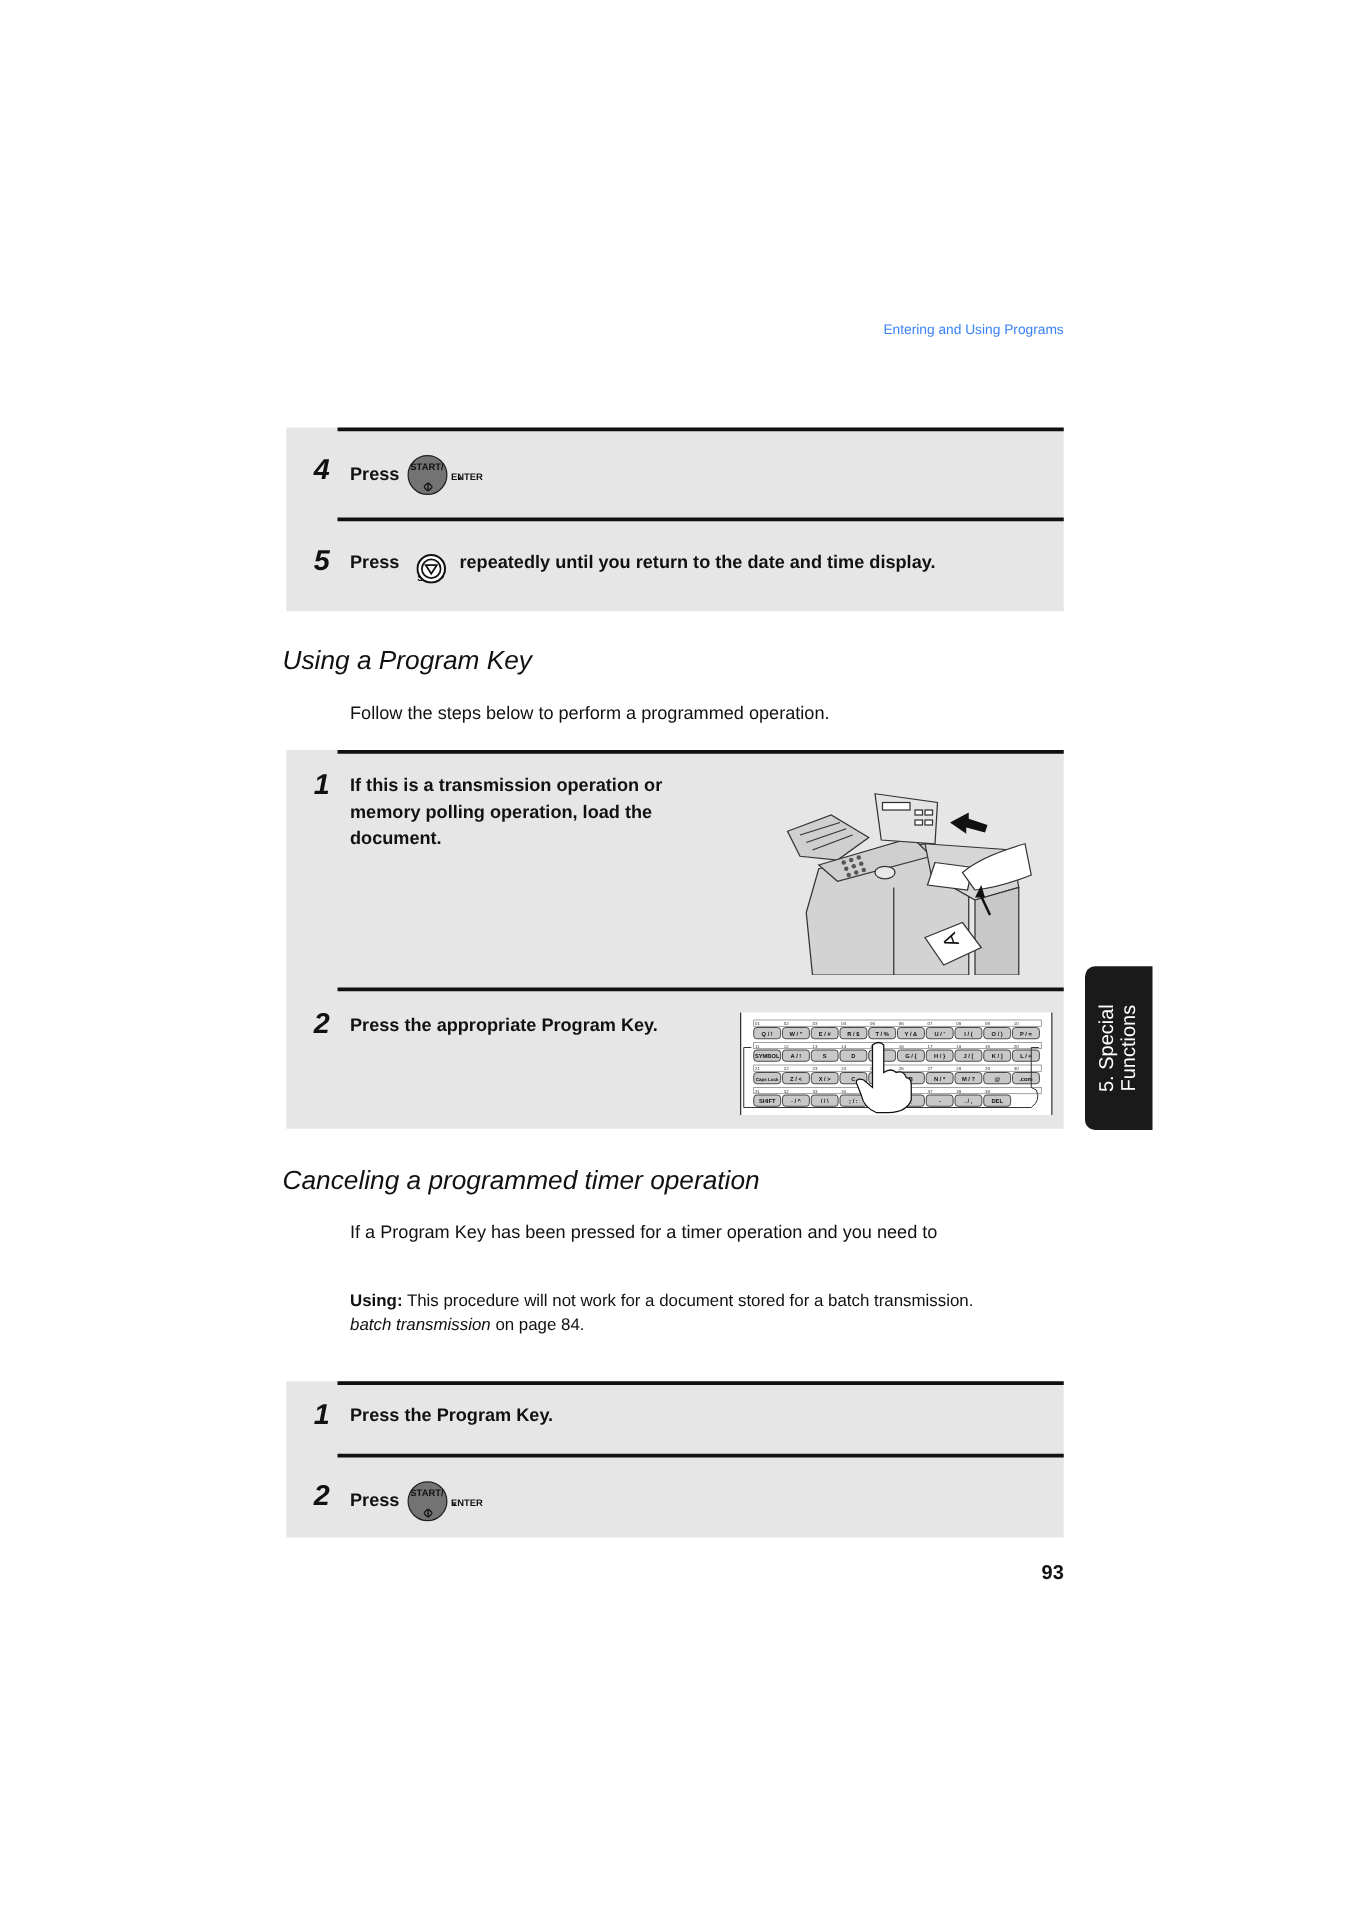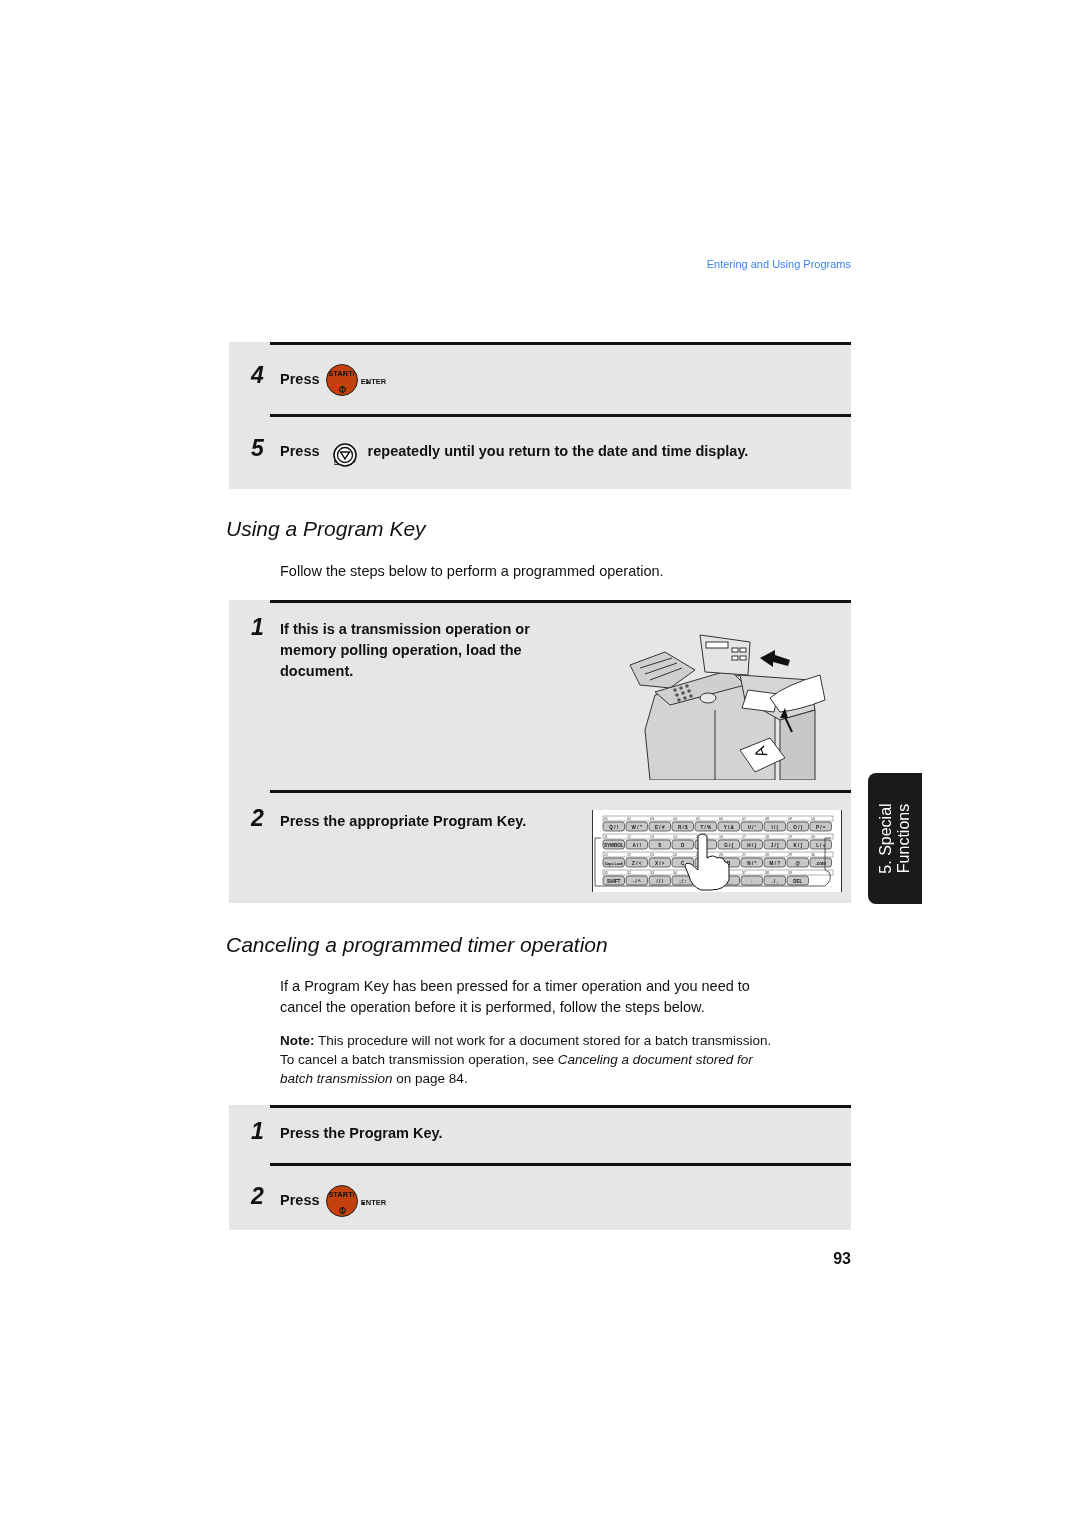--- a/index.html
+++ b/index.html
@@ -7,21 +7,21 @@
   .abs { position: absolute; }
   .running-header { left: 540px; width: 311px; top: 258px; text-align: right; font-size: 11px; color: #3b82f6; }
   .panel { position: absolute; left: 229px; width: 622px; background: #e6e6e6; }
   .rule { position: absolute; left: 270px; width: 581px; height: 3px; background: #111; }
   .step-num { position: absolute; font-family: "Liberation Sans", sans-serif; font-weight: bold; font-style: italic; font-size: 23px; color: #111; }
   .step-text { position: absolute; font-weight: bold; font-size: 14.5px; color: #111; line-height: 21px; }
   .section-title { position: absolute; left: 226px; font-weight: normal; font-style: italic; font-size: 21px; color: #111; }
   .body-text { position: absolute; left: 280px; font-size: 14.5px; color: #111; line-height: 21px; }
   .note-text { position: absolute; left: 280px; width: 570px; font-size: 13.5px; color: #111; line-height: 19px; }
   .page-number { position: absolute; left: 800px; width: 51px; top: 1250px; text-align: right; font-weight: bold; font-size: 16px; }
-  .key-start { display: inline-block; position: relative; width: 32px; height: 32px; border: 1.5px solid #222; border-radius: 50%; background: #c2410c; vertical-align: middle; box-sizing: border-box; }
+  .key-start { display: inline-block; position: relative; width: 32px; height: 32px; border: 1.5px solid #222; border-radius: 50%; background: #737373; vertical-align: middle; box-sizing: border-box; }
   .key-start .kl { position: absolute; left: 0; width: 100%; text-align: center; font-size: 7.5px; font-weight: bold; line-height: 8px; }
   .key-start .kl1 { top: 5px; }
   .key-start .kl2 { top: 13px; margin-left: 32px; }
   .key-start .kdia { position: absolute; left: 12px; top: 21px; width: 7px; height: 7px; }
   .key-stop { display: inline-block; position: relative; width: 26px; height: 38px; vertical-align: middle; }
   .key-stop .kl { position: absolute; top: 0; left: -2px; width: 30px; text-align: center; font-size: 8px; font-weight: bold; margin-top: 20px; }
   .key-stop svg { position: absolute; top: 11px; left: 1px; }
   .tab { position: absolute; left: 868px; top: 773px; width: 54px; height: 131px; background: #1a1a1a; border-radius: 8px 0 0 8px; }
   .tab-text { position: absolute; left: 0; top: 0; width: 131px; height: 54px; transform-origin: 0 0; transform: translate(0, 131px) rotate(-90deg); color: #fff; font-size: 16px; line-height: 18px; text-align: center; display: flex; flex-direction: column; justify-content: center; }
   .illus { position: absolute; }
@@ -265,25 +265,23 @@
 <div class="tab">
   <div class="tab-text">
     <span>5. Special</span>
     <span>Functions</span>
   </div>
 </div>
 
 <div class="section-title" style="top:933px;">Canceling a programmed timer operation</div>
 <div class="body-text" style="top:976px;">
   <div>If a Program Key has been pressed for a timer operation and you need to</div>
-  <div>cancel the operation before it is performed, follow the steps below.</div>
 </div>
 <div class="note-text" style="top:1031px;">
-  <div><b>Note:</b><span> This procedure will not work for a document stored for a batch transmission.</span></div>
-  <div><span>To cancel a batch transmission operation, see </span><i>Canceling a document stored for</i></div>
+  <div><b>Using:</b><span> This procedure will not work for a document stored for a batch transmission.</span></div>
   <div><i>batch transmission</i><span> on page 84.</span></div>
 </div>
 
 <div class="panel" style="top:1105px;height:125px;"></div>
 <div class="rule" style="top:1105px;"></div>
 <div class="step-num" style="left:251px;top:1118px;">1</div>
 <div class="step-text" style="left:280px;top:1123px;">Press the Program Key.</div>
 <div class="rule" style="top:1163px;"></div>
 <div class="step-num" style="left:251px;top:1183px;">2</div>
 <div class="step-text" style="left:280px;top:1185px;">

